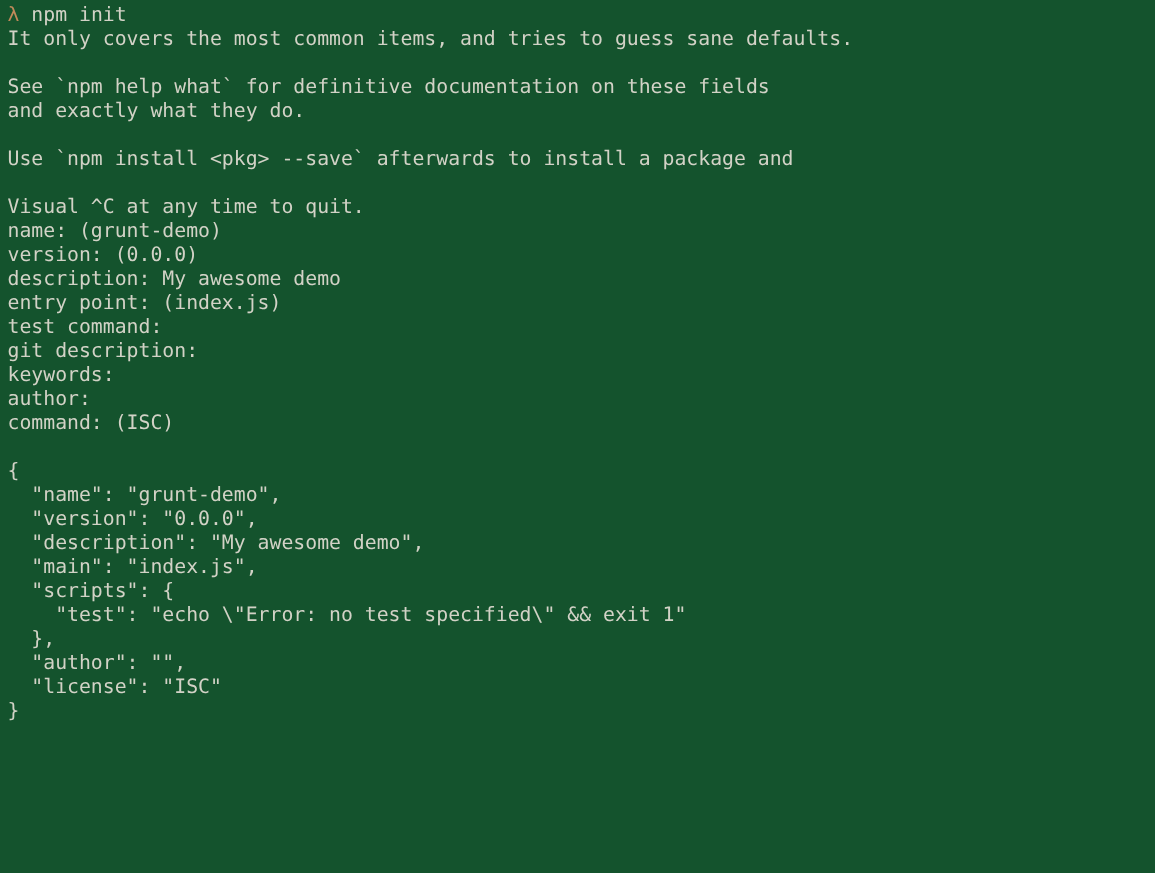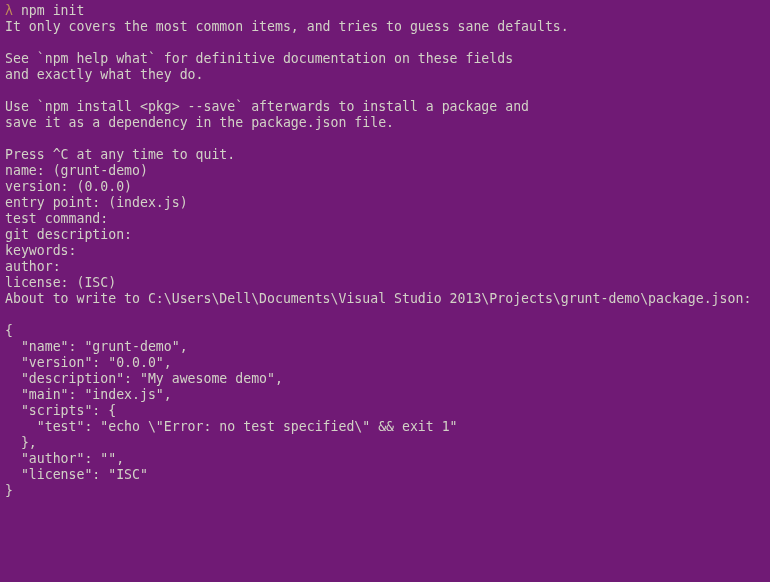--- a/index.html
+++ b/index.html
@@ -5,21 +5,21 @@
 <style>
   html, body {
     margin: 0;
     padding: 0;
     background: #2e302a;
   }
   #terminal {
     position: relative;
     width: 770px;
     height: 582px;
-    background: #701a75;
+    background: #14532d;
     overflow: hidden;
     font-family: "DejaVu Sans Mono", "Liberation Mono", monospace;
     font-size: 13.2px;
     line-height: 16px;
     color: #d2d2c6;
     padding: 3px 0 0 5px;
     box-sizing: border-box;
     -webkit-font-smoothing: none;
   }
   .line {
@@ -52,32 +52,31 @@
 
   <div class="line"><span class="prompt-sym">λ</span><span class="cmd"> npm init</span></div>
 
   <div id="output-lines">
       <div class="line">It only covers the most common items, and tries to guess sane defaults.</div>
       <div class="line blank">&nbsp;</div>
       <div class="line">See `npm help what` for definitive documentation on these fields</div>
       <div class="line">and exactly what they do.</div>
       <div class="line blank">&nbsp;</div>
       <div class="line">Use `npm install &lt;pkg&gt; --save` afterwards to install a package and</div>
-      <div class="line">save it as a dependency in the package.json file.</div>
       <div class="line blank">&nbsp;</div>
-      <div class="line">Press ^C at any time to quit.</div>
+      <div class="line">Visual ^C at any time to quit.</div>
       <div class="line">name: (grunt-demo)</div>
       <div class="line">version: (0.0.0)</div>
+      <div class="line">description: My awesome demo</div>
       <div class="line">entry point: (index.js)</div>
       <div class="line">test command:</div>
       <div class="line">git description:</div>
       <div class="line">keywords:</div>
       <div class="line">author:</div>
-      <div class="line">license: (ISC)</div>
-      <div class="line">About to write to C:\Users\Dell\Documents\Visual Studio 2013\Projects\grunt-demo\package.json:</div>
+      <div class="line">command: (ISC)</div>
       <div class="line blank">&nbsp;</div>
       <div class="line">{</div>
       <div class="line">  "name": "grunt-demo",</div>
       <div class="line">  "version": "0.0.0",</div>
       <div class="line">  "description": "My awesome demo",</div>
       <div class="line">  "main": "index.js",</div>
       <div class="line">  "scripts": {</div>
       <div class="line">    "test": "echo \"Error: no test specified\" &amp;&amp; exit 1"</div>
       <div class="line">  },</div>
       <div class="line">  "author": "",</div>

